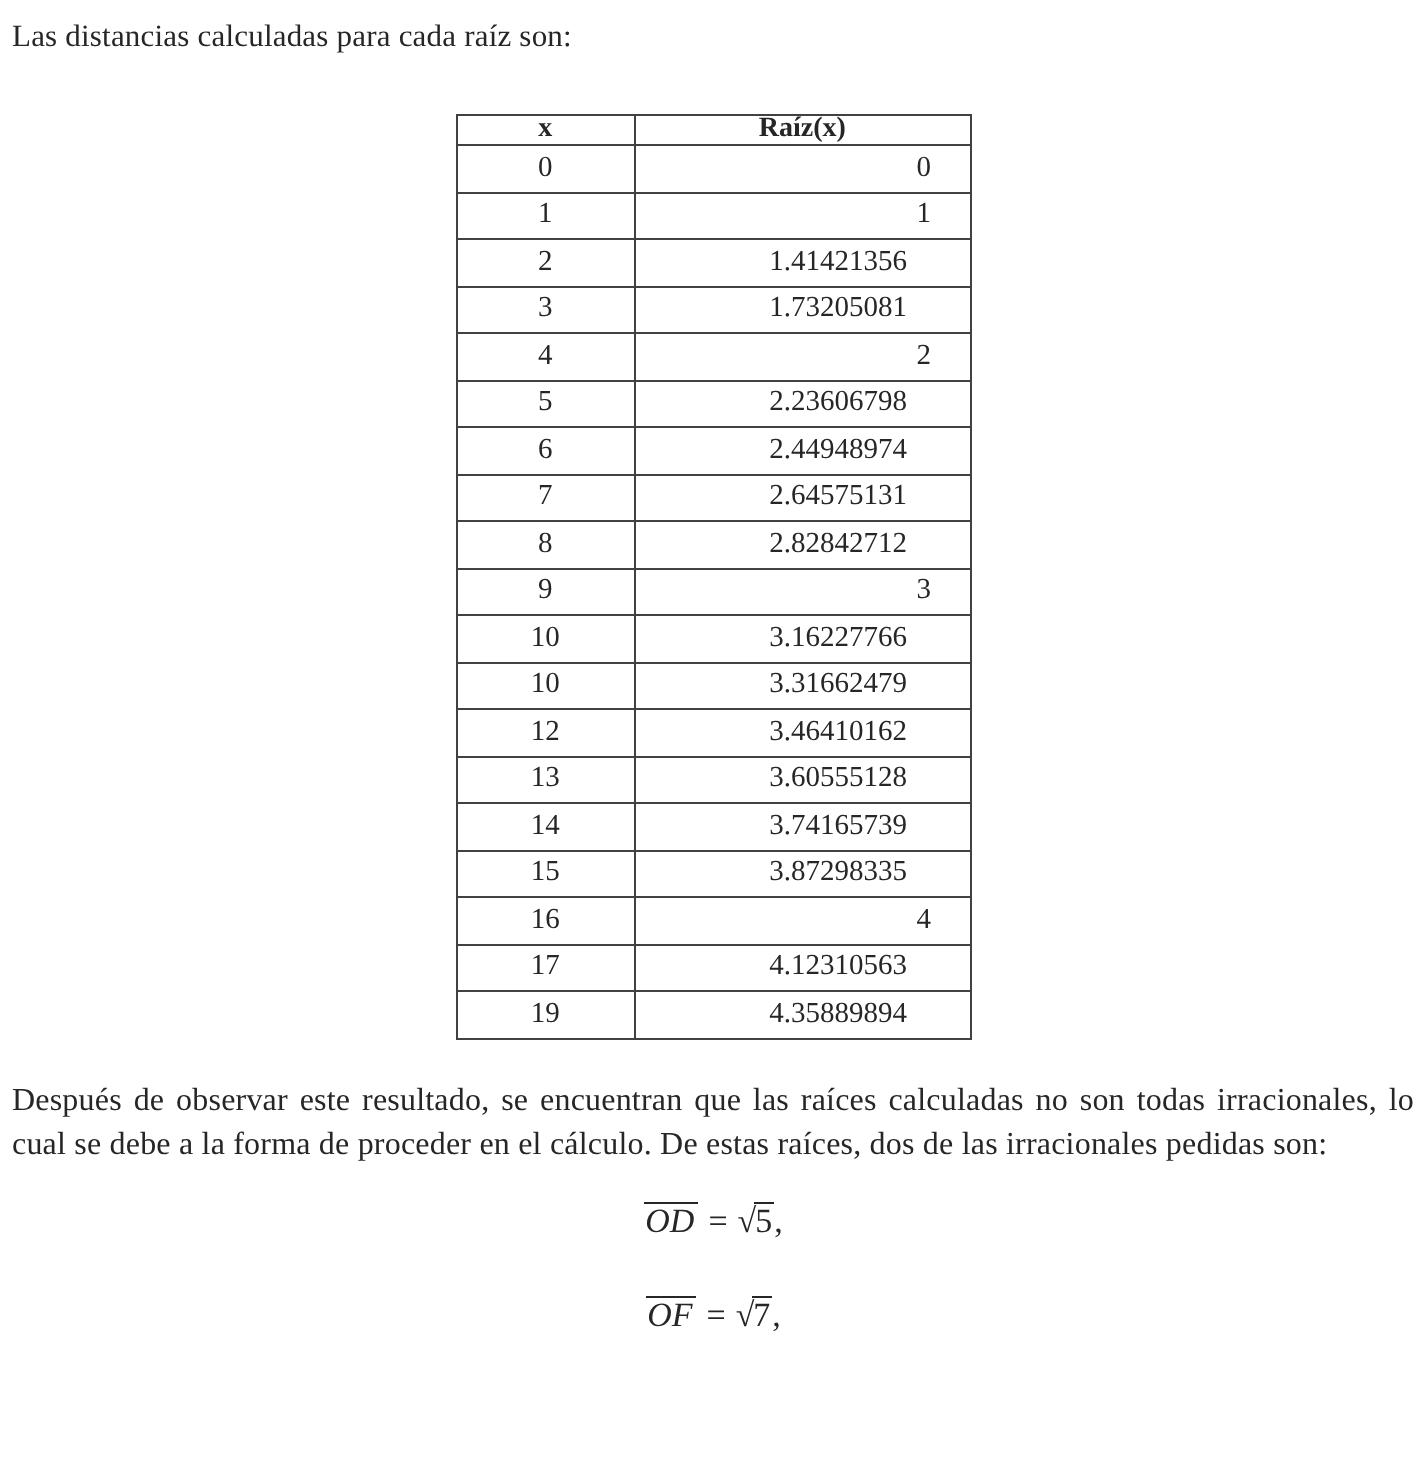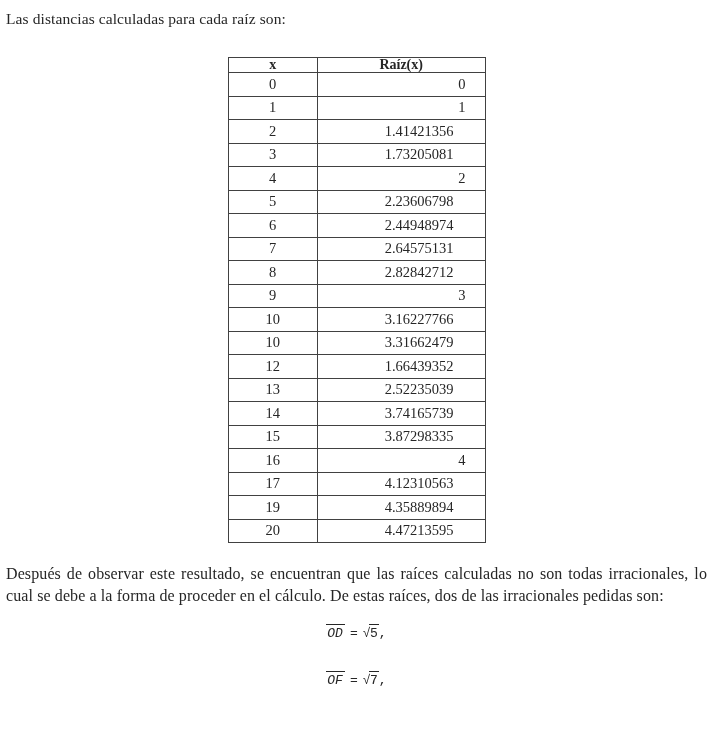--- a/index.html
+++ b/index.html
@@ -56,24 +56,23 @@
     font-size: 16px;
     line-height: 22px;
     letter-spacing: 0.1px;
     text-align: justify;
   }
   .equations {
     margin-top: 17px;
     text-align: center;
   }
   .equation {
-    font-size: 13px;
+    font-size: 17px;
     line-height: 20px;
     margin: 0 auto 27px auto;
-    font-family: Liberation Mono, monospace;
   }
   .equation .seg {
     font-style: italic;
     border-top: 1.4px solid #262626;
     padding: 1px 2px 0 1px;
     display: inline-block;
     line-height: 15px;
   }
   .equation .eq-sign { margin: 0 5px; }
   .equation .radical { font-style: normal; }
@@ -143,25 +142,25 @@
         <tr>
           <td class="col-x">10</td>
           <td class="col-root dec">3.16227766</td>
         </tr>
         <tr>
           <td class="col-x">10</td>
           <td class="col-root dec">3.31662479</td>
         </tr>
         <tr>
           <td class="col-x">12</td>
-          <td class="col-root dec">1.66439352</td>
+          <td class="col-root dec">3.46410162</td>
         </tr>
         <tr>
           <td class="col-x">13</td>
-          <td class="col-root dec">2.52235039</td>
+          <td class="col-root dec">3.60555128</td>
         </tr>
         <tr>
           <td class="col-x">14</td>
           <td class="col-root dec">3.74165739</td>
         </tr>
         <tr>
           <td class="col-x">15</td>
           <td class="col-root dec">3.87298335</td>
         </tr>
         <tr>
@@ -169,24 +168,20 @@
           <td class="col-root int">4</td>
         </tr>
         <tr>
           <td class="col-x">17</td>
           <td class="col-root dec">4.12310563</td>
         </tr>
         <tr>
           <td class="col-x">19</td>
           <td class="col-root dec">4.35889894</td>
         </tr>
-        <tr>
-          <td class="col-x">20</td>
-          <td class="col-root dec">4.47213595</td>
-        </tr>
       </tbody>
   </table>
 
   <p class="closing">Después de observar este resultado, se encuentran que las raíces calculadas no son todas irracionales, lo cual se debe a la forma de proceder en el cálculo. De estas raíces, dos de las irracionales pedidas son:</p>
 
   <div class="equations">
 
     <div class="equation">
       <span class="seg">OD</span><span class="eq-sign">=</span><span class="radical">√</span><span class="radicand">5</span><span>,</span>
     </div>

